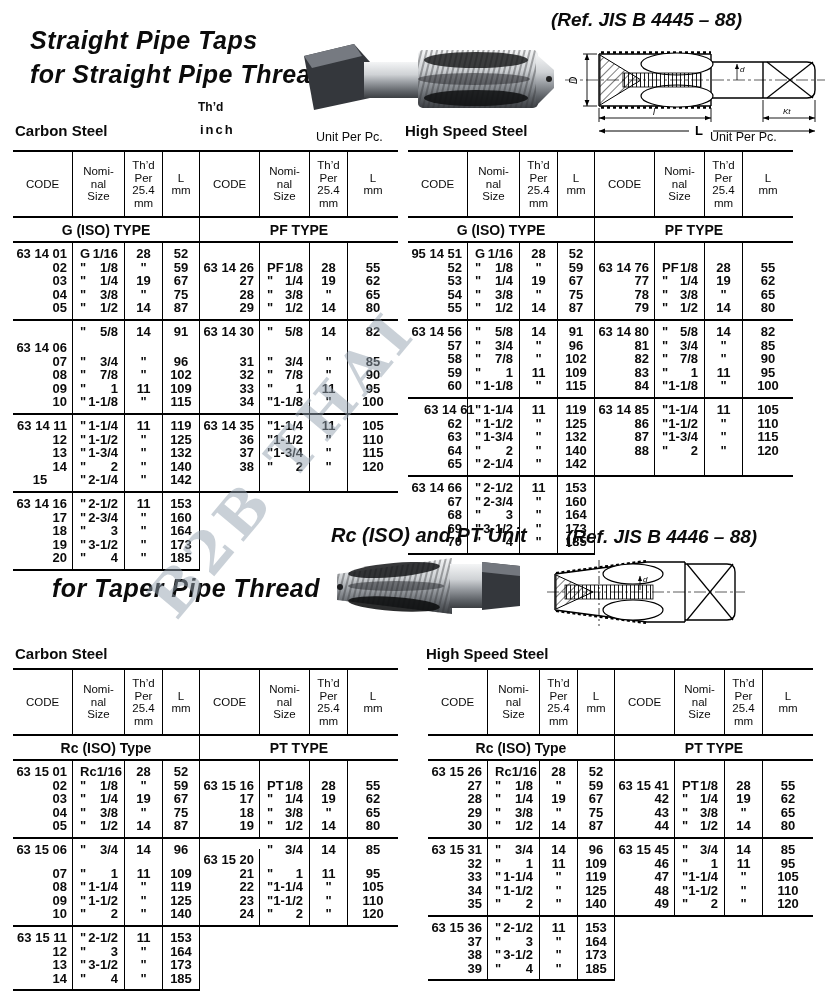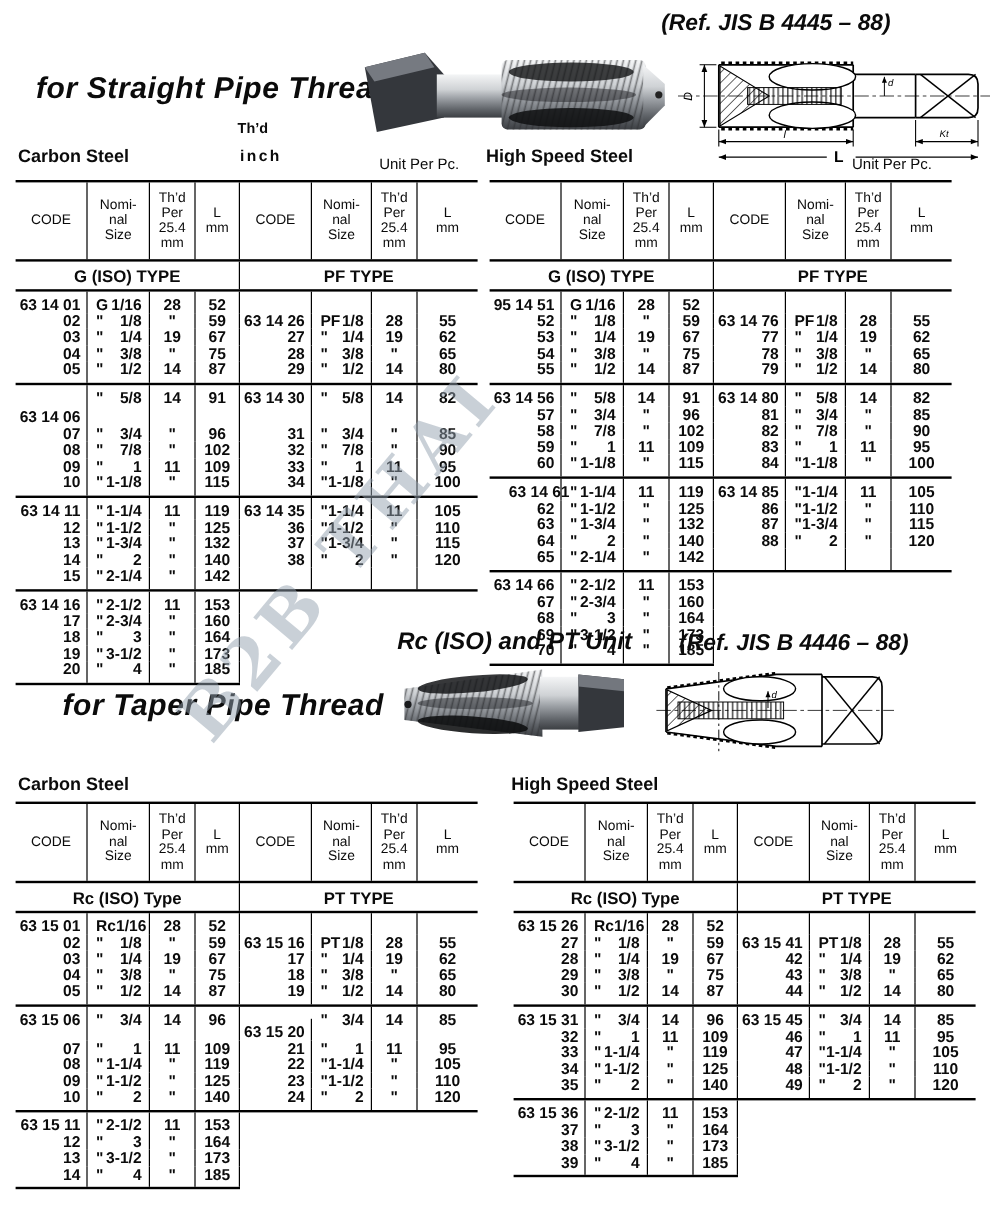--- a/index.html
+++ b/index.html
@@ -29,20 +29,21 @@
 
   #watermark{position:absolute;left:104px;top:452px;width:320px;z-index:9;pointer-events:none;
      font-family:"DejaVu Serif",serif;font-weight:bold;font-size:58px;letter-spacing:6px;
      transform:rotate(-50deg);white-space:nowrap;}
   svg text{font-family:"Liberation Sans",sans-serif;}
 </style>
 </head>
 <body>
 <div id="page">
 
+<div class="abs title" style="left:30px;top:26px;">Straight Pipe Taps</div>
 <div class="abs title" style="left:30px;top:60px;">for Straight Pipe Thread</div>
 <div class="abs refhead" style="left:551px;top:9px;">(Ref. JIS B 4445 – 88)</div>
 
 <svg class="abs" style="left:300px;top:34px;" width="258" height="88" viewBox="0 0 258 88">
   <defs>
     <linearGradient id="metal" x1="0" y1="0" x2="0" y2="1">
       <stop offset="0" stop-color="#f4f5f6"></stop>
           <stop offset="0.35" stop-color="#cfd2d5"></stop>
       <stop offset="0.55" stop-color="#9da1a6"></stop>
           <stop offset="0.82" stop-color="#5e6267"></stop>
@@ -372,21 +373,21 @@
         </div>
         <div class="dc num vline">"</div>
         <div class="dc num vline">140</div>
         <div class="dc code vline">38</div>
         <div class="dc size vline">
           <span>"</span>
           <span>2</span>
         </div>
         <div class="dc num vline">"</div>
         <div class="dc num">120</div>
-        <div class="dc code vline" style="padding-bottom: 4px;">15</div>
+        <div class="dc code vline" style="padding-bottom: 4px; text-align: center;">15</div>
         <div class="dc size vline" style="padding-bottom: 4px;">
           <span>"</span>
           <span>2-1/4</span>
         </div>
         <div class="dc num vline" style="padding-bottom: 4px;">"</div>
         <div class="dc num vline" style="padding-bottom: 4px;">142</div>
         <div class="dc code vline" style="padding-bottom: 4px;"></div>
         <div class="dc size vline" style="padding-bottom: 4px;"></div>
         <div class="dc num vline" style="padding-bottom: 4px;"></div>
         <div class="dc num" style="padding-bottom: 4px;"></div>

